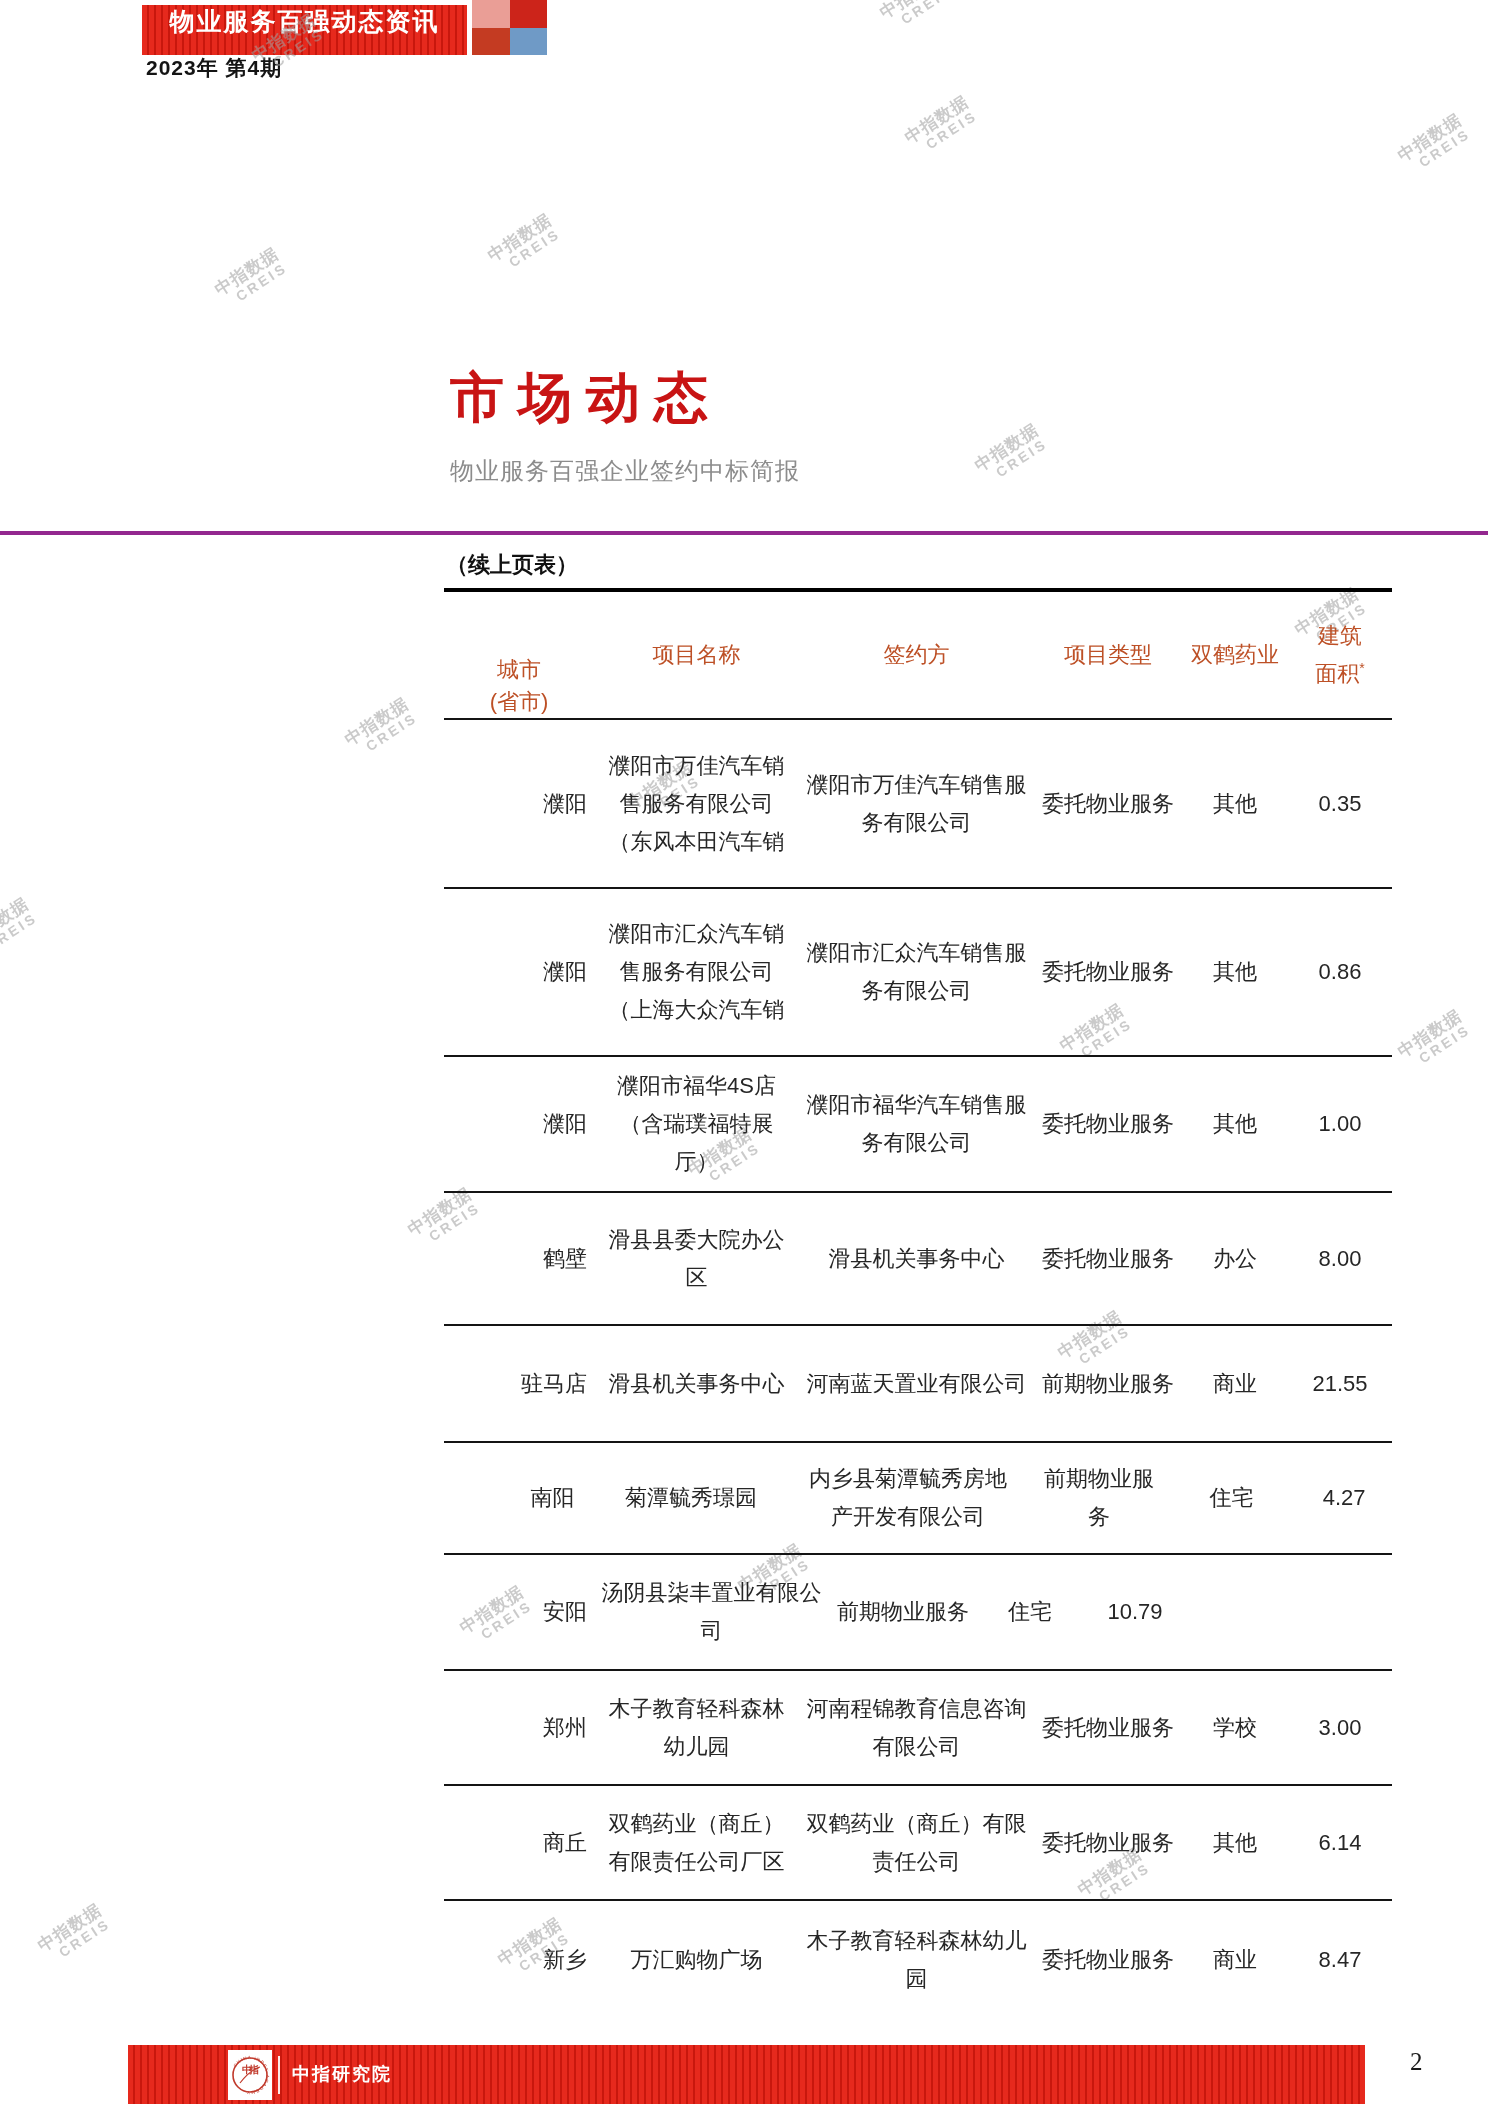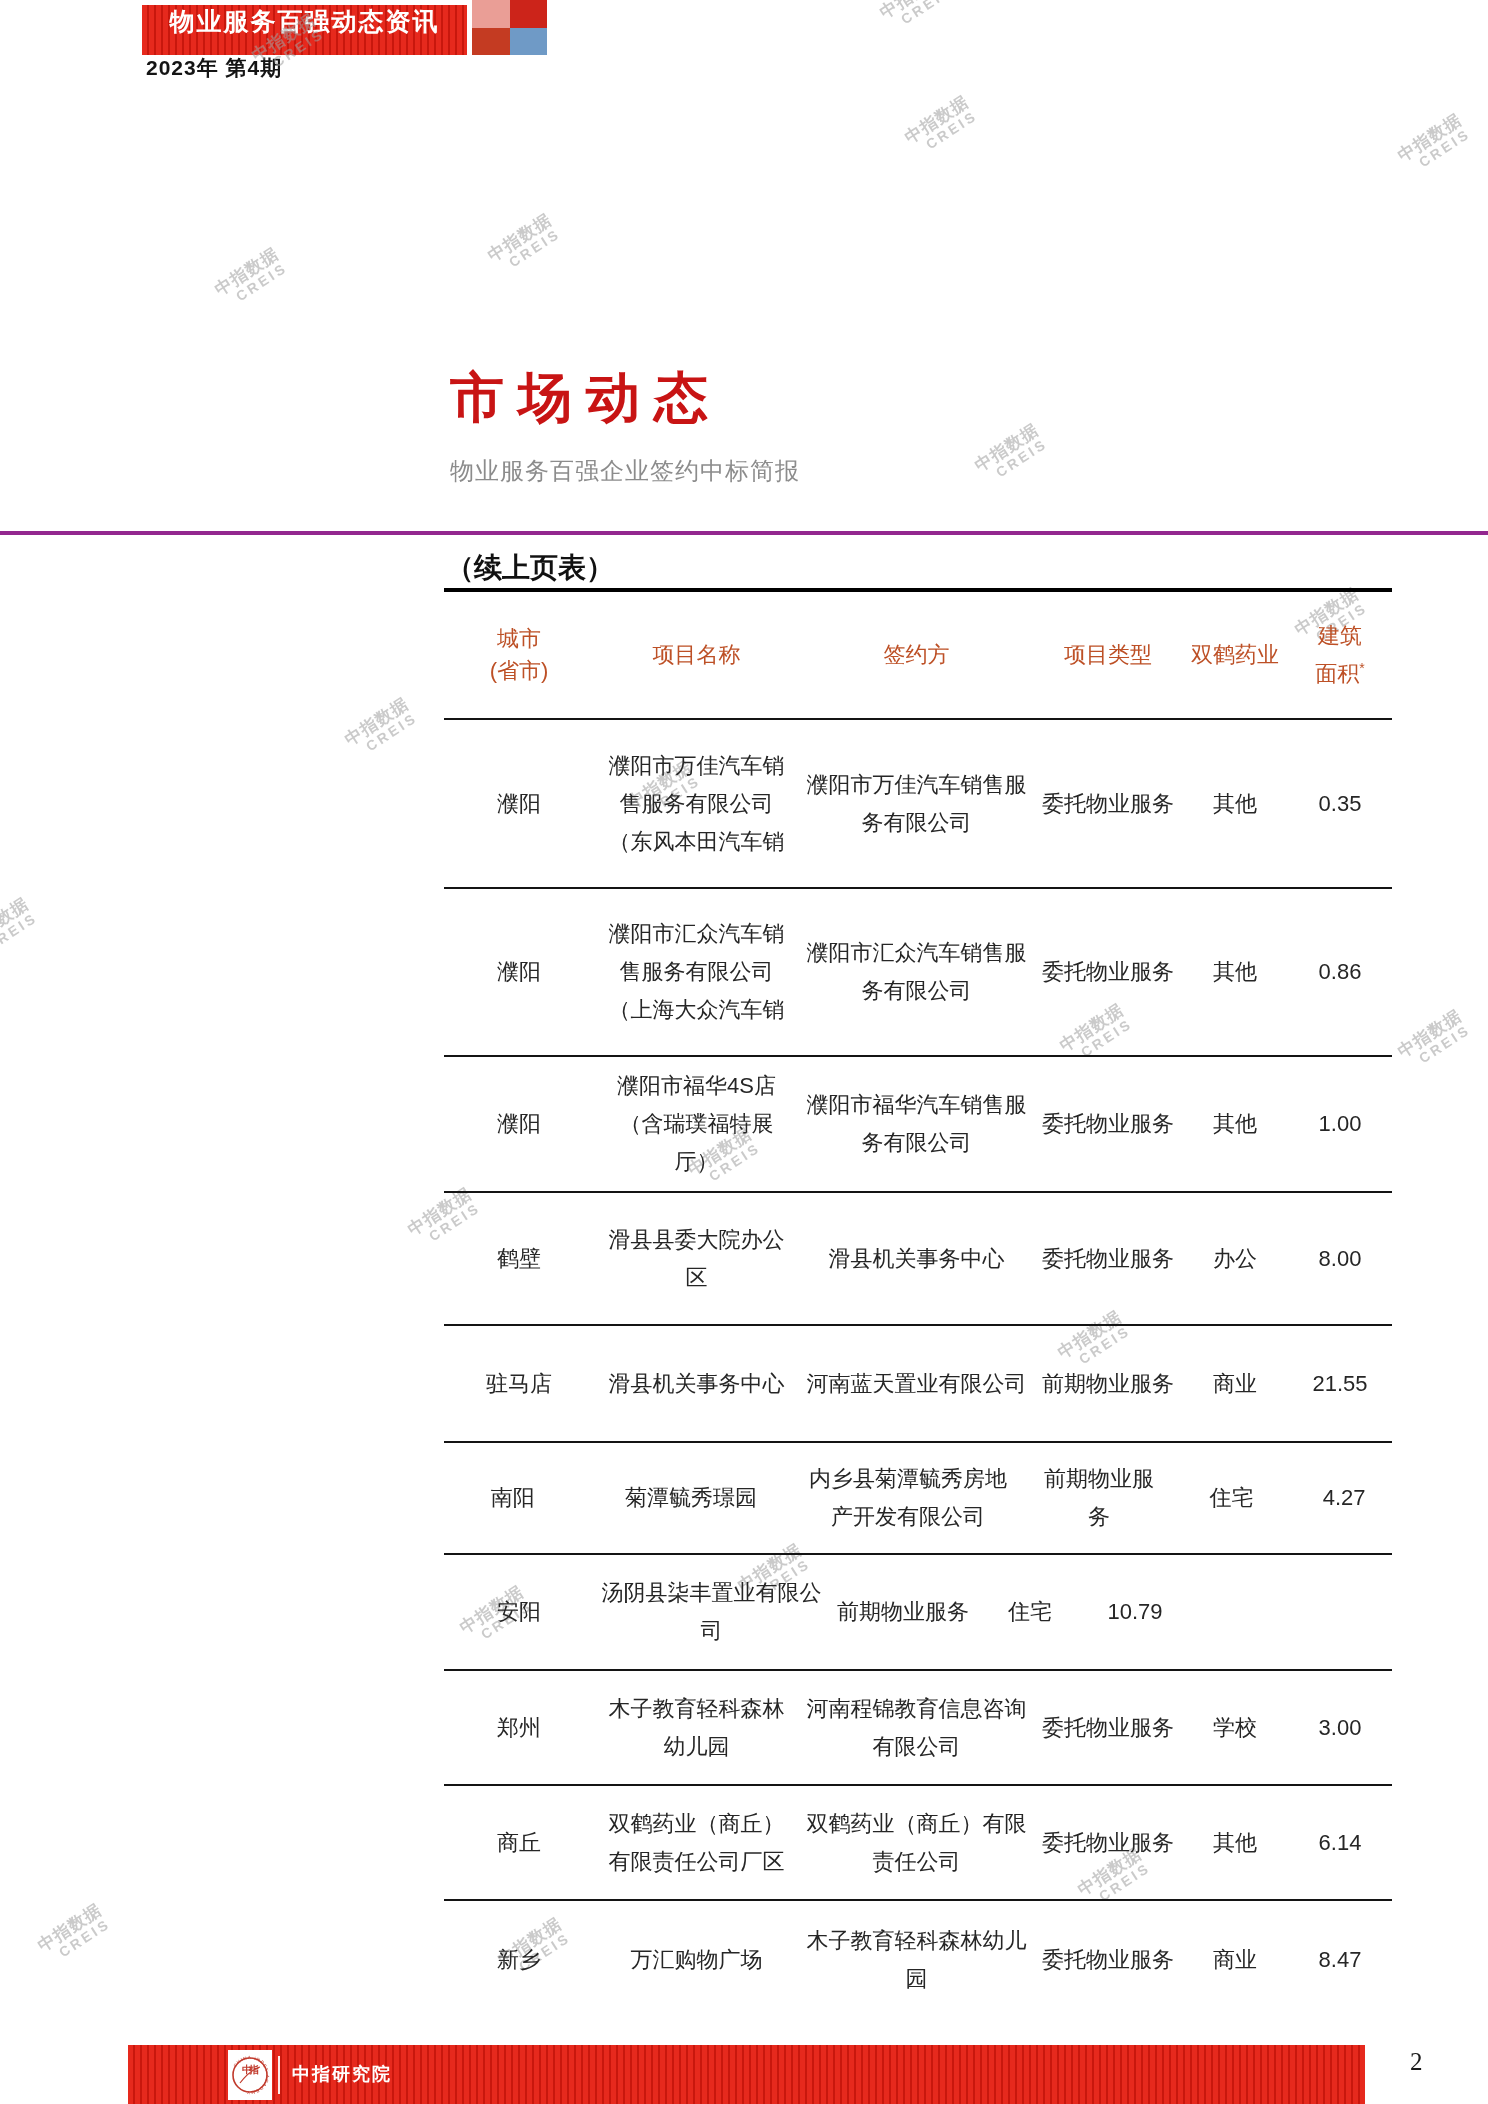--- a/index.html
+++ b/index.html
@@ -25,32 +25,32 @@
 
   
   .wm{position:absolute;color:#a0a0a0;opacity:.55;transform:rotate(-33deg);font-weight:bold;pointer-events:none;}
   .wm-l1{display:block;font-size:17px;letter-spacing:1px;line-height:1.05;}
   .wm-l2{display:block;font-size:14px;letter-spacing:3px;line-height:1.05;margin-left:14px;}
 
   
   .sec-title{position:absolute;left:450px;top:370px;font-size:54px;font-weight:bold;color:#c81414;letter-spacing:14px;line-height:1;}
   .sec-sub{position:absolute;left:450px;top:456px;font-size:24px;color:#8c8c8c;letter-spacing:1px;line-height:1.3;}
   .purple-rule{position:absolute;left:0;top:531px;width:1488px;height:4px;background:#93278f;}
-  .table-note{position:absolute;left:446px;top:551px;font-size:28px;font-weight:bold;color:#111;line-height:1.2;}
+  .table-note{position:absolute;left:446px;top:551px;font-size:22px;font-weight:bold;color:#111;line-height:1.2;}
 
   
   .tbl{position:absolute;left:444px;top:588px;width:948px;border-top:4px solid #000;}
   .thead{display:flex;min-height:126px;border-bottom:2px solid #141414;}
   .th{display:flex;flex-direction:column;align-items:center;justify-content:center;
       color:#bd5026;font-size:22px;line-height:32px;text-align:center;}
   .trow{display:flex;border-bottom:2px solid #141414;}
   #table-body .trow:last-child{border-bottom:none;}
   .cell{display:flex;align-items:center;justify-content:center;text-align:center;
         font-size:22px;line-height:38px;padding:10px 7px;box-sizing:border-box;}
-  .c1{width:150px;} .c2{width:205px;} .c3{width:235px;} .c4{width:148px;} .c5{width:106px;} .c6{width:104px;}
+  .c1{width:150px;justify-content:flex-end;} .c2{width:205px;} .c3{width:235px;} .c4{width:148px;} .c5{width:106px;} .c6{width:104px;}
   #table-body .trow:nth-child(1){min-height:167px;}
   #table-body .trow:nth-child(2){min-height:166px;}
   #table-body .trow:nth-child(3){min-height:131px;}
   #table-body .trow:nth-child(4){min-height:131px;}
   #table-body .trow:nth-child(5){min-height:115px;}
   #table-body .trow:nth-child(6){min-height:110px;gap:16px;}
   #table-body .trow:nth-child(7){min-height:114px;}
   #table-body .trow:nth-child(8){min-height:113px;}
   #table-body .trow:nth-child(9){min-height:113px;}
   #table-body .trow:nth-child(10){min-height:118px;}

